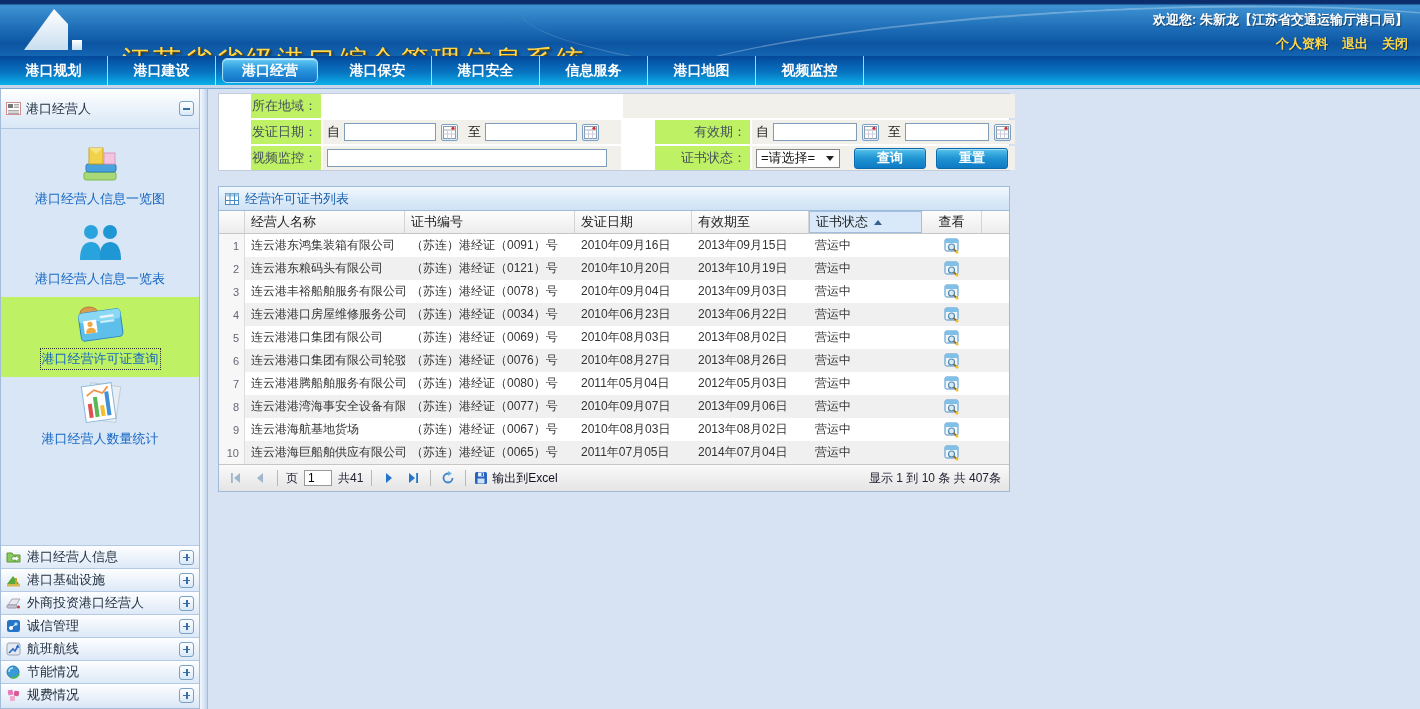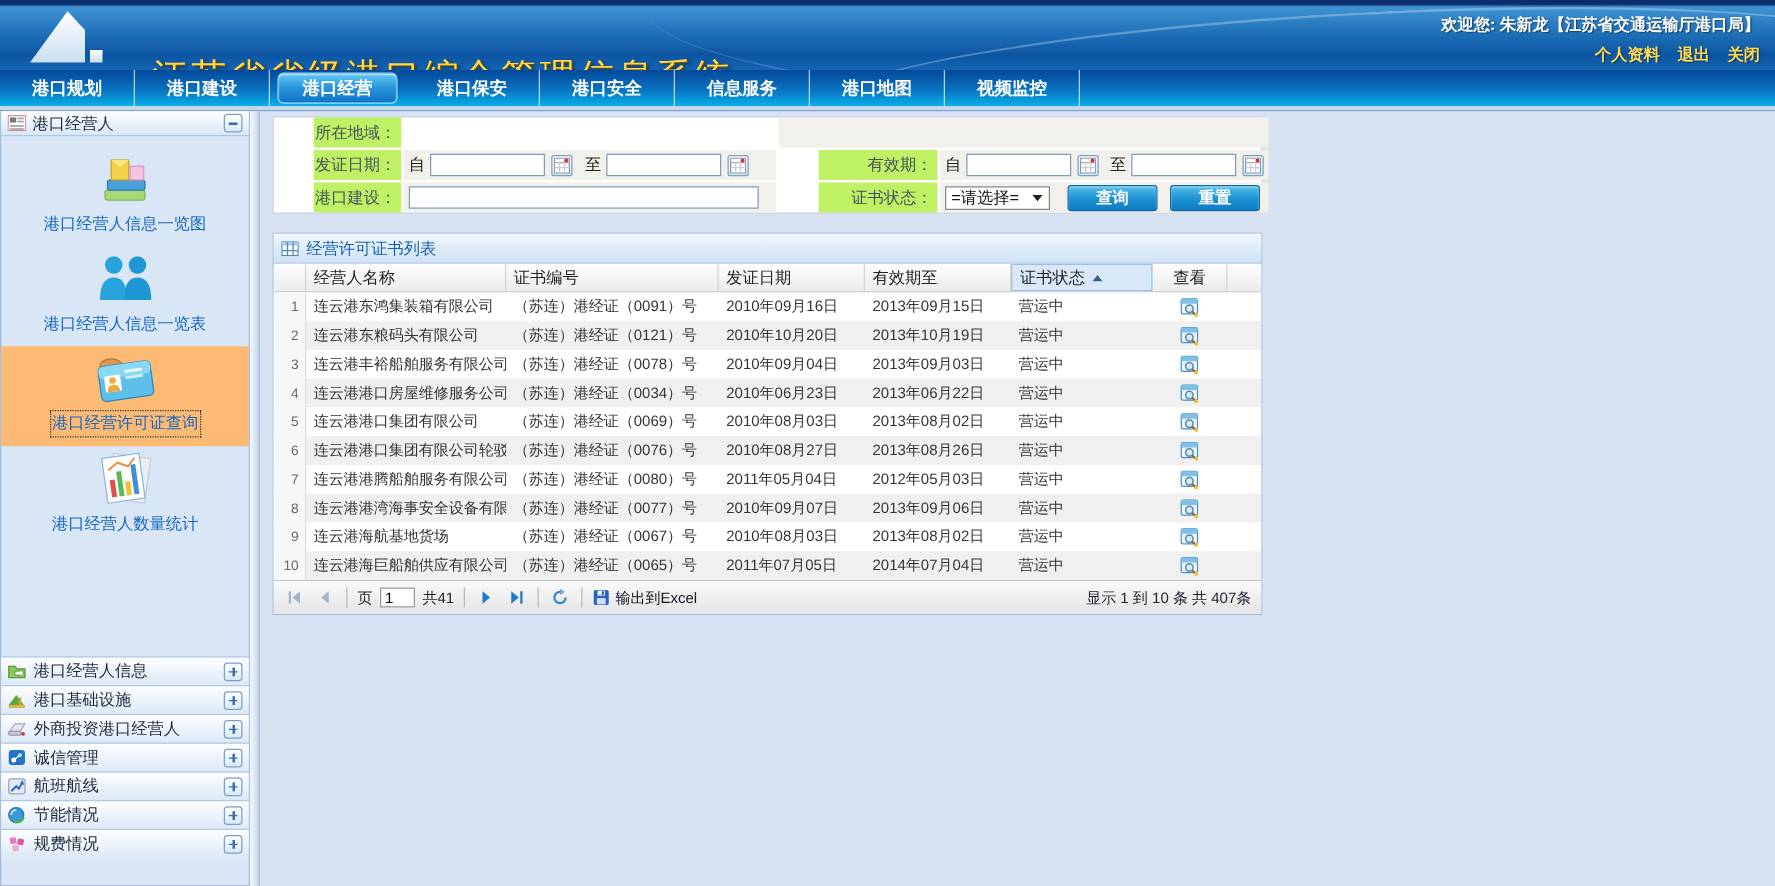--- a/index.html
+++ b/index.html
@@ -25,30 +25,30 @@
   .nav-tab.active + .nav-tab { border-left:none; }
   .nav-strip { height:3px; background:#c9d5e9; }
 
   
   .content { display:flex; height:621px; border-top:1px solid #7aa6d6; }
   .sidebar { width:200px; height:100%; background:#d9e6f6; border:1px solid #a4bcd8; border-top:none; }
   .splitter { width:8px; height:100%; background:linear-gradient(90deg,#f2f7fd 0%,#dce9f7 50%,#c2d5ec 100%); border-right:1px solid #a4bcd8; cursor:col-resize; }
   .main { flex:1; padding:4px 0 0 10px; }
 
   
-  .panel-header { display:flex; align-items:center; height:20px; padding:0 5px; background:linear-gradient(180deg,#ffffff 0%,#e9f1fa 55%,#d8e7f6 100%); border-bottom:1px solid #aec6e2;justify-content:space-between; }
+  .panel-header { display:flex; align-items:center; height:40px; padding:0 5px; background:linear-gradient(180deg,#ffffff 0%,#e9f1fa 55%,#d8e7f6 100%); border-bottom:1px solid #aec6e2;justify-content:space-between; }
   .panel-header .ph-label { flex:1; margin-left:5px; color:#1b2b3c; font-size:13px; }
   .toggle-btn { width:15px; height:15px; border:1px solid #7aa0c6; border-radius:3px; background:linear-gradient(180deg,#feffff,#d9e9f8); position:relative; cursor:pointer; }
   .toggle-btn .h { position:absolute; left:3px; top:6px; width:7px; height:1.5px; background:#3a6ea8; }
   .toggle-btn .v { position:absolute; left:6px; top:3px; width:1.5px; height:7px; background:#3a6ea8; }
   .panel-body { height:412px; padding-top:8px; }
   .s-item { height:80px; text-align:center; cursor:pointer; padding-top:2px; }
   .s-item .s-icon { height:50px; display:flex; align-items:center; justify-content:center; }
   .s-item .s-label { font-size:13px; color:#1566c2; line-height:20px; }
-  .s-item.selected { background:#fdba74;font-family:Liberation Mono, monospace; }
+  .s-item.selected { background:#bef264; }
   .s-item.selected .s-label { outline:1px dotted #333; display:inline-block; padding:0 1px; }
   .acc-panel { display:flex; align-items:center; height:23px; padding:0 5px; background:linear-gradient(180deg,#fdfeff 0%,#eaf1fa 60%,#dde9f7 100%); border-top:1px solid #b4cae4; cursor:pointer; }
   .acc-panel:first-of-type { border-top:none; }
   .acc-panel .acc-label { flex:1; margin-left:6px; color:#1b2b3c; font-size:13px; }
   .acc-gap { height:4px; }
 
   
   .form-panel { width:792px; display:grid; grid-template-columns:102px 298px 127px 263px; grid-auto-rows:24px; gap:2px; background:#ffffff; border:1px solid #c2cddc; }
   .f-label { background:#bef264; display:flex; align-items:center; justify-content:flex-end; padding-right:4px; color:#45505c; font-size:13px;margin-left:32px; }
   .f-field { background:#f1f0ea; display:flex; align-items:center; padding-left:4px; gap:4px; color:#222; }
@@ -355,21 +355,21 @@
                 <rect x="0.5" y="0.5" width="12" height="12" fill="#fff" stroke="#8899aa"></rect>
                 <line x1="0.5" y1="4" x2="12.5" y2="4" stroke="#aab" stroke-width="1"></line>
                 <line x1="4.5" y1="4" x2="4.5" y2="12.5" stroke="#ccd" stroke-width="1"></line>
                 <line x1="8.5" y1="4" x2="8.5" y2="12.5" stroke="#ccd" stroke-width="1"></line>
                 <line x1="0.5" y1="8" x2="12.5" y2="8" stroke="#ccd" stroke-width="1"></line>
                 <circle cx="10" cy="2.3" r="1.6" fill="#d83030"></circle>
               </svg>
           </button>
         </div>
 
-        <div class="f-label">港口建设：</div>
+        <div class="f-label">视频监控：</div>
         <div class="f-field">
           <input class="txt name-txt" value="" style="">
         </div>
         <div class="f-label">证书状态：</div>
         <div class="f-field">
           <div class="combo status-combo">
             <span class="combo-text">=请选择=</span>
               <span class="combo-arrow"></span>
           </div>
           <button class="btn" style="margin-left:10px">查询</button>

